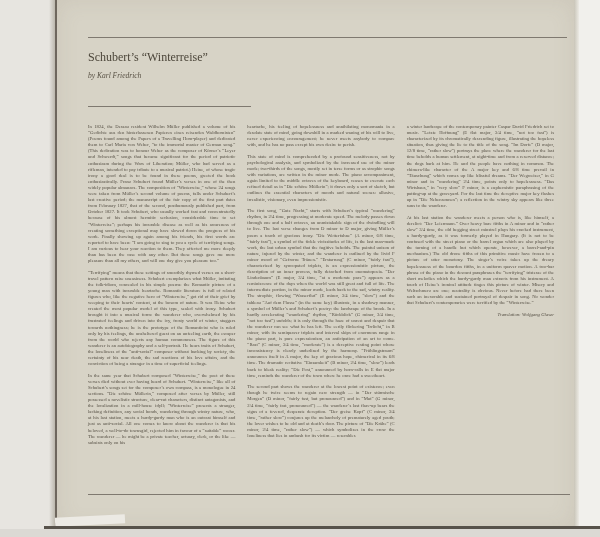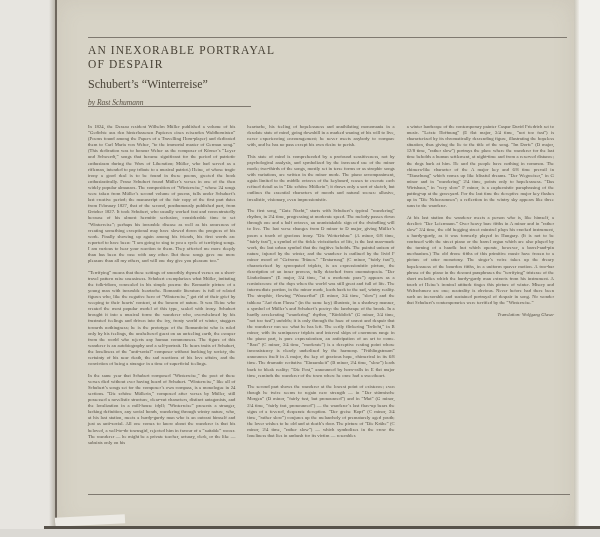--- a/index.html
+++ b/index.html
@@ -35,26 +35,22 @@
 <div class="scan">
   <div class="outside-left"></div>
   <div class="page"></div>
   <div class="page-right-edge"></div>
   <div class="fold-soft"></div>
   <div class="fold-line"></div>
 
   <div class="rule rule-top"></div>
 
   <div class="header">
-    <h1 class="title">
-      <span>AN INEXORABLE PORTRAYAL</span><br>
-      <span>OF DESPAIR</span>
-    </h1>
     <p class="subtitle">Schubert’s “Winterreise”</p>
-    <p class="byline">by Rast Schumann</p>
+    <p class="byline">by Karl Friedrich</p>
   </div>
 
   <div class="rule rule-header"></div>
 
   <div class="columns">
     <div class="col">
       <p>In 1824, the Dessau resident Wilhelm Müller published a volume of his “Gedichte aus den hinterlassenen Papieren eines reisenden Waldhornisten” (Poems found among the Papers of a Travelling Horn-player) and dedicated them to Carl Maria von Weber, “to the immortal master of German song.” (This dedication was to honour Weber as the composer of Körner’s “Leyer und Schwerdt,” songs that became significant for the period of patriotic enthusiasm during the Wars of Liberation; Müller, who had served as a rifleman, intended to pay tribute to a musical patriot.) Heine, of whose tragic irony a good deal is to be found in these poems, greeted the book enthusiastically. Franz Schubert found Müller’s verses in one of the then widely popular almanacs. The composition of “Winterreise,” whose 24 songs were taken from Müller’s second volume of poems, falls under Schubert’s last creative period; the manuscript of the fair copy of the first part dates from February 1827, that of the second, posthumously published part, from October 1827. It took Schubert, who usually worked fast and concentratedly because of his almost hermitic seclusion, considerable time to set “Winterreise”; perhaps his incurable disease as well as his awareness of creating something exceptional may have slowed down the progress of his work. Finally showing up again among his friends, his first words are reported to have been: “I am going to sing to you a cycle of terrifying songs. I am curious to hear your reaction to them. They affected me more deeply than has been the case with any other. But these songs gave me more pleasure than all my others, and will one day give you pleasure too.”</p>
       <p>“Terrifying” means that these settings of smoothly rhymed verses on a short-travel pattern raise uneasiness. Schubert exemplarizes what Müller, imitating the folk-idiom, concealed in his simple poems: the Romantic picture of a young man with incurable heartache. Romantic literature is full of related figures who, like the negative hero of “Winterreise,” got rid of their grief by weeping to their hearts’ content, at the bosom of nature. It was Heine who created the most popular model of this type, sealed with irony. Schubert brought it into a musical form: the wanderer who, overwhelmed by his frustrated feelings and driven into the icy, frosty world of winter, staggers towards nothingness; he is the prototype of the Romanticist who is ruled only by his feelings, the unsheltered guest on an unfeeling earth, the escaper from the world who rejects any human commonness. The figure of this wanderer is an autobiography and a self-portrait. He bears traits of Schubert, the loneliness of the “anti-social” composer without backing by society, the certainty of his near death, the sad reactions of his love affairs, and the conviction of being a stranger in a time of superficial feelings.</p>
       <p>In the same year that Schubert composed “Winterreise,” the poet of these verses died without ever having heard of Schubert. “Winterreise,” like all of Schubert’s songs set for the composer’s own compass, is a monologue in 24 sections. “Die schöne Müllerin,” composed after verses by Müller, still possessed a novelistic structure, clear-cut characters, distinct antagonists, and the localization in a mill-house idyll; “Winterreise” presents a stranger, lacking definition, any social bonds, wandering through wintry nature, who, at his last station, meets a hurdy-gurdy man who is an outcast himself and just as anti-social. All one comes to know about the wanderer is that his beloved, a well-to-do townsgirl, rejected him in favour of a “suitable” wooer. The wanderer — he might be a private teacher, actuary, clerk, or the like — subsists only on his</p>
     </div>

